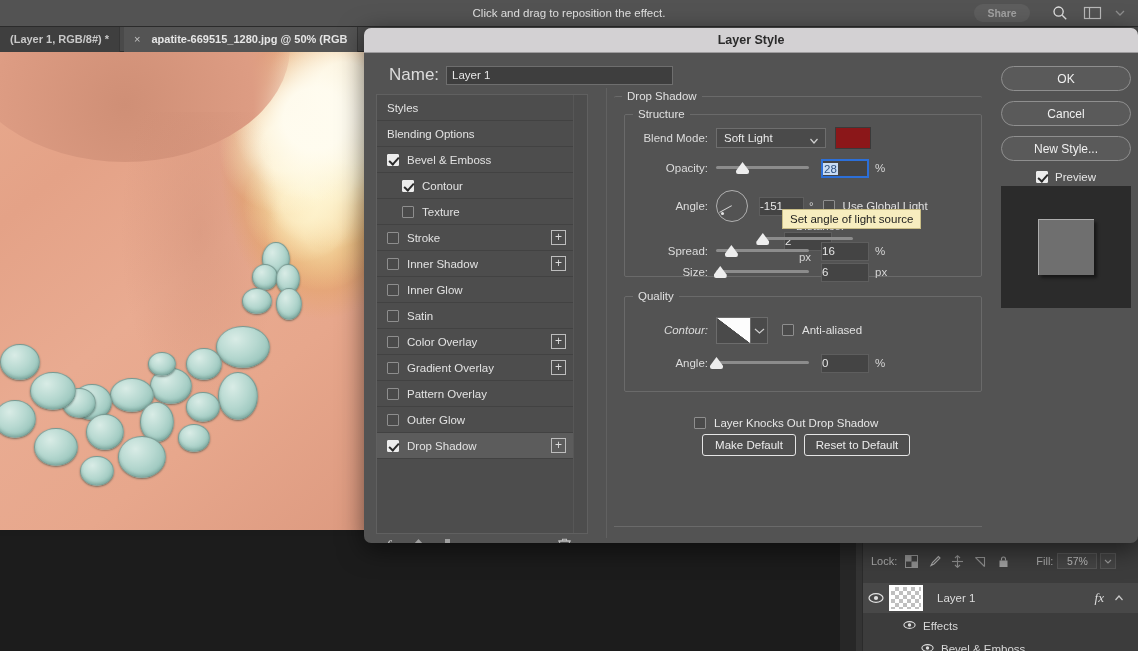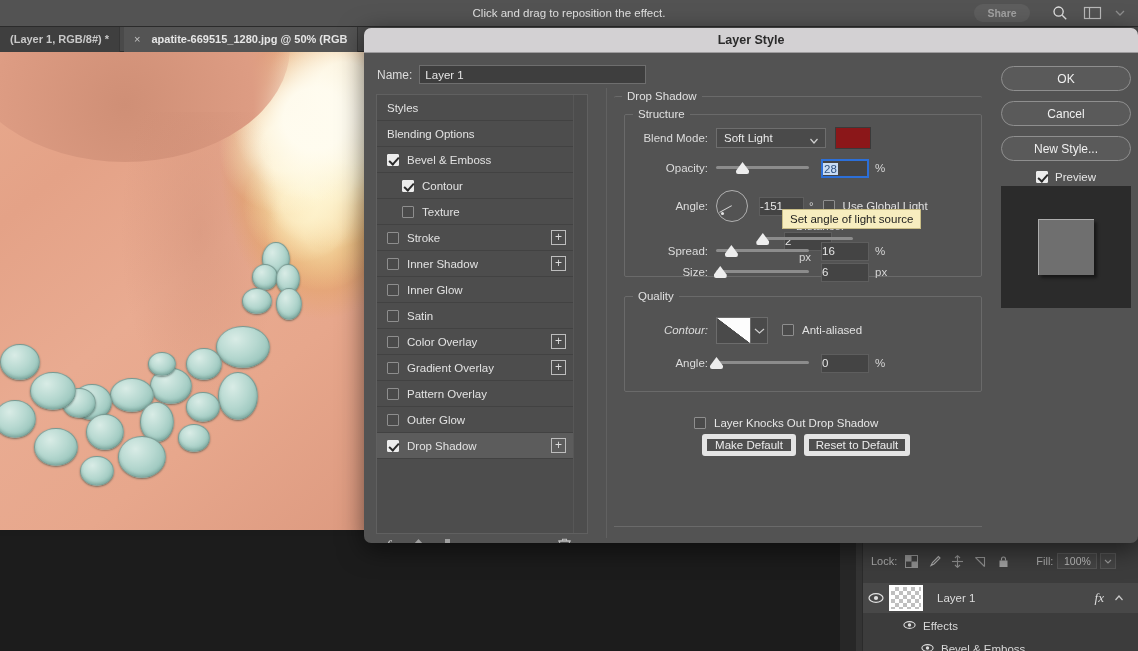--- a/index.html
+++ b/index.html
@@ -159,21 +159,21 @@
     overflow: hidden;
   }
   .dialog-titlebar {
     position: absolute; left: 0; top: 0; width: 774px; height: 25px;
     background: #d3d1d3;
     border-bottom: 1px solid #9d9b9d;
     text-align: center; line-height: 25px;
     color: #2b2b2b; font-size: 12.5px; font-weight: bold;
   }
   .name-row { position: absolute; left: 13px; top: 37px; display: flex; align-items: center; }
-  .name-label { color: #dcdcdc; font-size: 12px; margin-right: 7px; }
+  .name-label { color: #dcdcdc; font-size: 17px; margin-right: 7px; margin-left: 12px; }
   .name-input {
     width: 227px; height: 19px; background: #3e3e3e;
     border: 1px solid #6e6e6e; color: #e6e6e6;
     font-size: 11.5px; padding: 0 5px; line-height: 17px;
     font-family: "Liberation Sans", sans-serif;
   }
 
   
   .styles-list {
     position: absolute; left: 12px; top: 66px; width: 212px; height: 440px;
@@ -296,21 +296,21 @@
   .contour-swatch {
     width: 35px; height: 27px; border: 1px solid #6c6c6c;
     background: linear-gradient(to top right, #4a4a4a 0 49.4%, #fdfdfd 50.6% 100%);
   }
   .contour-caret {
     width: 17px; height: 27px; border: 1px solid #6c6c6c; border-left: none;
     background: #4a4a4a; position: relative;
   }
 
   .pushbtn {
-    height: 22px; background: #4f4f4f; border: 5px solid #e5e5e5;
+    height: 22px; background: #4f4f4f; border: 1px solid #e5e5e5;
     border-radius: 3px; color: #ececec; font-size: 11.5px;
     display: flex; align-items: center; justify-content: center;
   }
 
   
   .okcol { position: absolute; left: 637px; top: 38px; width: 130px; }
   .pillbtn {
     width: 130px; height: 25px; border-radius: 13px;
     border: 1px solid #8f8f8f; background: #5a5a5a;
     color: #f0f0f0; font-size: 12px;
@@ -436,21 +436,21 @@
             </svg>
         </span>
         <span>
           <svg width="13" height="13" viewBox="0 0 13 13">
               <rect x="2.5" y="5.5" width="8" height="6.5" fill="#9d9d9d"></rect>
               <path d="M4.5 5.5 V4 a2 2 0 0 1 4 0 V5.5" fill="none" stroke="#9d9d9d" stroke-width="1.1"></path>
             </svg>
         </span>
       </span>
       <span class="fill-label">Fill:</span>
-      <span class="fill-box">100%</span>
+      <span class="fill-box">57%</span>
       <span class="fill-caret">
         <svg width="14" height="14" viewBox="0 0 14 14" style="display:block">
             <polyline points="4,6 7,9 10,6" fill="none" stroke="#9a9a9a" stroke-width="1.1"></polyline>
           </svg>
       </span>
     </div>
 
     <div class="layer-row selected" style="top:47px;">
       <span class="eye">
         <svg width="16" height="12" viewBox="0 0 16 12">

